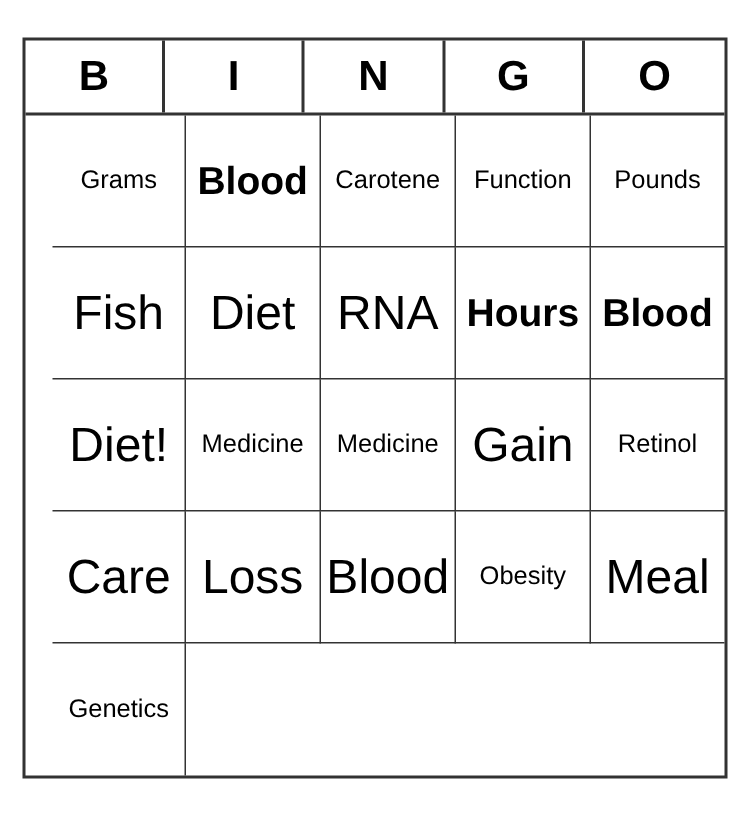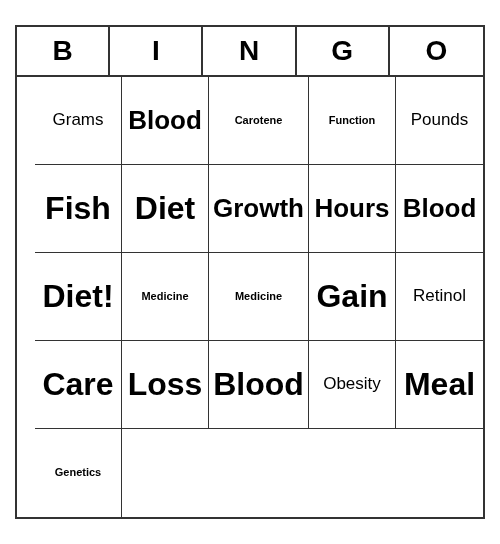--- a/index.html
+++ b/index.html
@@ -68,37 +68,37 @@
     .bingo-cell:nth-child(n+21) {
       border-bottom: none;
     }
 
     .bingo-cell span {
       display: block;
       line-height: 1.2;
     }
 
     .size-small {
-      font-size: 11px;
-      font-weight: bold;
+      font-size: 17px;
+      font-weight: normal;
     }
 
     .size-medium {
       font-size: 17px;
       font-weight: normal;
     }
 
     .size-large {
       font-size: 26px;
       font-weight: bold;
     }
 
     .size-xlarge {
       font-size: 32px;
-      font-weight: bold;
+      font-weight: normal;
     }
   </style>
 </head>
 <body>
 
 <div class="bingo-card">
   <div class="bingo-header">
   <div class="bingo-header-cell">B</div>
       <div class="bingo-header-cell">I</div>
       <div class="bingo-header-cell">N</div>
@@ -121,21 +121,21 @@
       <div class="bingo-cell">
         <span class="size-medium">Pounds</span>
       </div>
       <div class="bingo-cell">
         <span class="size-xlarge">Fish</span>
       </div>
       <div class="bingo-cell">
         <span class="size-xlarge">Diet</span>
       </div>
       <div class="bingo-cell">
-        <span class="size-large">Growth</span>
+        <span class="size-xlarge">RNA</span>
       </div>
       <div class="bingo-cell">
         <span class="size-large">Hours</span>
       </div>
       <div class="bingo-cell">
         <span class="size-large">Blood</span>
       </div>
       <div class="bingo-cell">
         <span class="size-xlarge">Diet!</span>
       </div>

